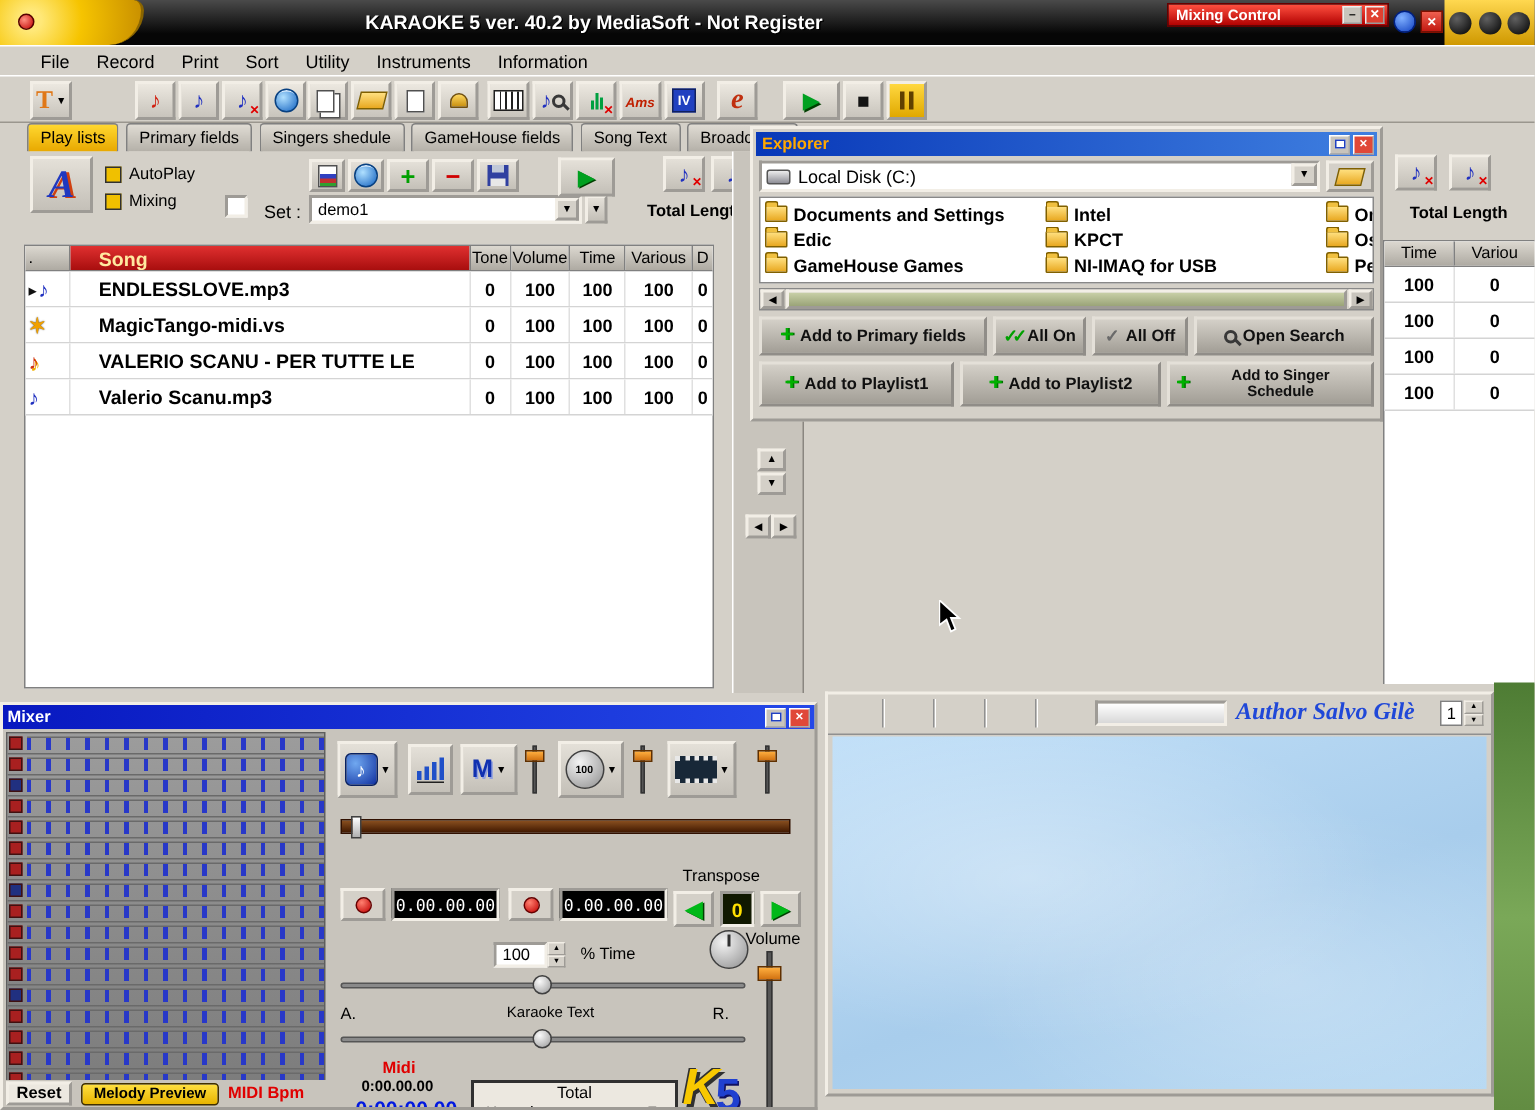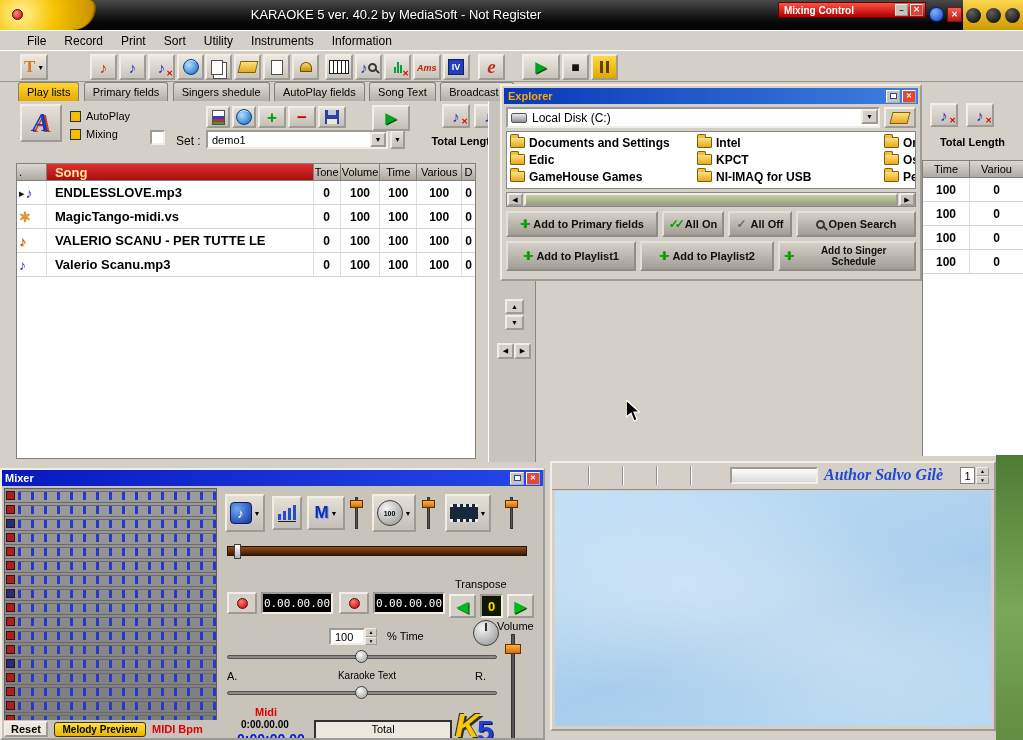--- a/index.html
+++ b/index.html
@@ -7,21 +7,21 @@
   body{position:relative;overflow:hidden;background:#d4d0c8;font-family:"Liberation Sans",sans-serif;font-size:12px;color:#000}
   .abs{position:absolute}
   button{font-family:inherit;font-size:inherit;color:inherit;background:none;border:none;cursor:default}
   .b{border:2px outset #f2eee6;background:linear-gradient(#e4e0d8,#c4c0b8)}
   .bi{border:2px inset #f2eee6;background:#fff}
 
   
   #titlebar{left:0;top:0;width:1023px;height:30px;background:linear-gradient(#4a4a4a,#060606 75%)}
   #gold-left{position:absolute;left:0;top:0;width:96px;height:30px;background:radial-gradient(circle at 22% 45%,#ffe878 0 7px,#f6c400 45%,#c88f00);border-radius:0 14px 48px 0;border-right:2px solid #8a6500}
   #gold-dot{position:absolute;left:12px;top:9px;width:11px;height:11px;border-radius:50%;background:radial-gradient(circle at 35% 35%,#ff9080,#c00000);border:1px solid #500}
-  #title-text{position:absolute;left:96px;top:0;width:600px;line-height:30px;text-align:center;color:#fff;font-weight:normal;font-size:13px;text-shadow:1px 1px 0 #000;white-space:nowrap}
+  #title-text{position:absolute;left:96px;top:0;width:600px;line-height:30px;text-align:center;color:#fff;font-weight:bold;font-size:13px;text-shadow:1px 1px 0 #000;white-space:nowrap}
   #mixing-win{position:absolute;left:778px;top:2px;width:148px;height:16px;background:linear-gradient(#ff5040,#b00000);border:1px solid #600;display:flex;align-items:center;padding:0 2px;gap:2px}
   #mixing-title{flex:1;color:#fff;font-weight:bold;font-size:10px;padding-left:3px;white-space:nowrap}
   .mcbtn{width:13px;height:12px;background:#c8c4bc;border:1px outset #eee;display:inline-flex;align-items:center;justify-content:center;font-size:8px;line-height:1}
   .mcx{background:#e04030;color:#fff}
   .ic-minus-g::before{content:"–";font-weight:bold}
   .ic-x::before{content:"✕";font-weight:bold}
   #win-min{position:absolute;left:929px;top:7px;width:15px;height:15px;border-radius:50%;background:radial-gradient(circle at 35% 30%,#80b0ff,#1040c0);border:1px solid #002080}
   #win-close{position:absolute;left:947px;top:7px;width:15px;height:15px;background:linear-gradient(#f06050,#c01810);border:1px solid #801000;color:#fff;display:flex;align-items:center;justify-content:center;font-size:8px}
   #gold-right{position:absolute;left:963px;top:0;width:60px;height:30px;background:linear-gradient(#ffd850,#cf9800);display:flex;align-items:center;justify-content:space-between;padding:0 3px}
   .gc{width:15px;height:15px;border-radius:50%;background:radial-gradient(circle at 35% 30%,#606060,#000)}
@@ -94,21 +94,21 @@
   #pl-total-label{left:424px;top:135px;width:80px;text-align:center;font-weight:bold;font-size:11px}
 
   
   #pl-area{left:16px;top:163px;width:460px;height:296px;background:#fff;border:1px solid #808080}
   .trow{display:flex;height:24px;background:#fff;border-bottom:1px solid #d4d4d4}
   .thead{height:17px;border-bottom:1px solid #808080}
   .th{background:linear-gradient(#dcd8d0,#aeaaa2);border-right:1px solid #808080;font-size:11px;display:flex;align-items:center;justify-content:center;overflow:hidden}
   .th-song{background:linear-gradient(#e03030,#a80e0e);color:#ffe9a0;justify-content:flex-start;padding-left:4px;font-weight:bold}
   .cell{border-right:1px solid #e0e0e0;display:flex;align-items:center;justify-content:center;overflow:hidden}
   .c-icon{width:30px;justify-content:flex-start;padding-left:2px;gap:1px}
-  .c-song{width:268px;justify-content:flex-start;padding-left:8px;font-weight:bold;font-size:13px;white-space:nowrap}
+  .c-song{width:268px;justify-content:flex-start;padding-left:19px;font-weight:bold;font-size:13px;white-space:nowrap}
   .c-tone{width:27px}.c-vol{width:40px}.c-time{width:37px}.c-var{width:45px}.c-d{width:13px;border-right:none}
   .num{font-weight:bold}
   .marker::before{content:"▸";font-size:11px;color:#101010}
   .row-icon{font-size:14px;font-weight:bold;line-height:1}
   [data-icon="note-blue"]::before{content:"♪";color:#2030c0}
   [data-icon="note-red"]::before{content:"♪";color:#d03010;text-shadow:1px 1px 0 #f0b000}
   [data-icon="star"]::before{content:"✶";color:#f0a000;text-shadow:0 0 1px #303030}
 
   
   #splitter{left:488px;top:101px;width:48px;height:361px;background:#c8c4bc;border-left:1px solid #ffffff;border-right:1px solid #8a8680}
@@ -361,21 +361,21 @@
             <i></i>
           </span>
         </button>
     </div>
   </div>
 
   <div class="abs" id="tabrow">
     <span class="tab active">Play lists</span>
     <span class="tab">Primary fields</span>
     <span class="tab">Singers shedule</span>
-    <span class="tab">AutoPlay fields</span>
+    <span class="tab">GameHouse fields</span>
     <span class="tab">Song Text</span>
     <span class="tab">Broadcast /</span>
   </div>
 
   <button class="abs b" id="btn-ansi">
       <span class="ic-a"></span>
     </button>
   <div class="abs ckrow" id="autoplay-row">
     <span class="ybox"></span>
     <span>AutoPlay</span>

